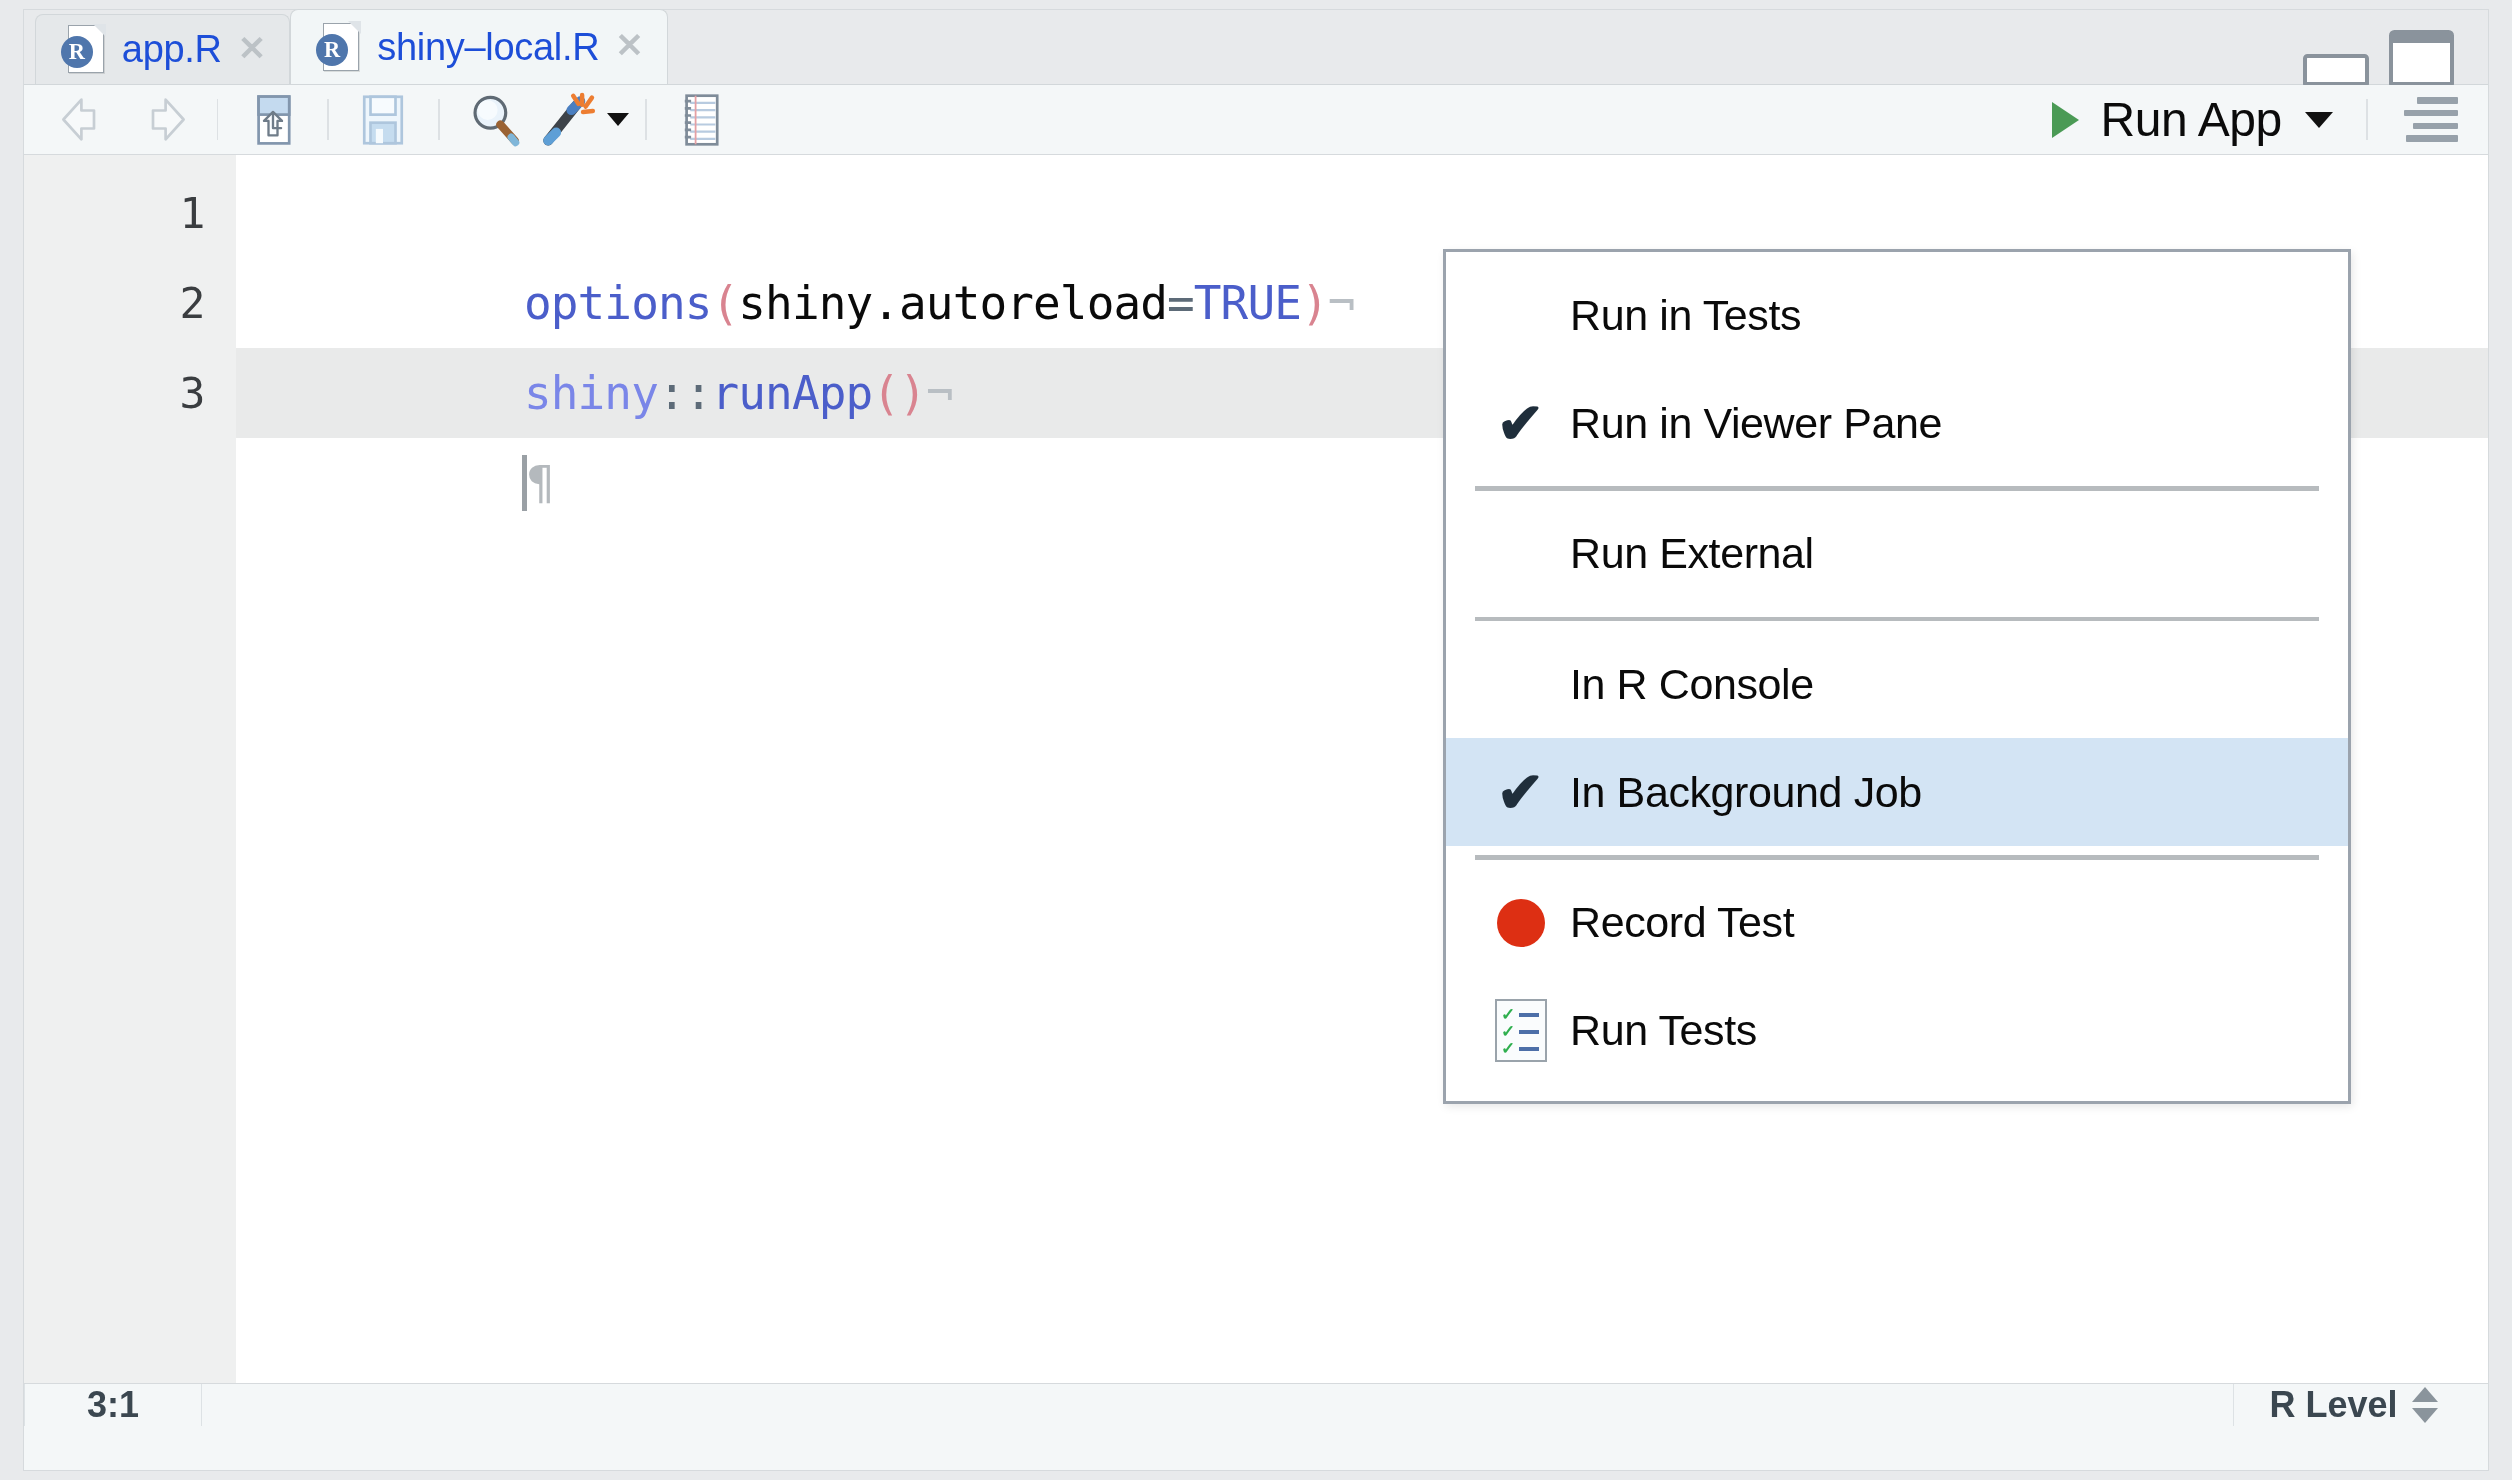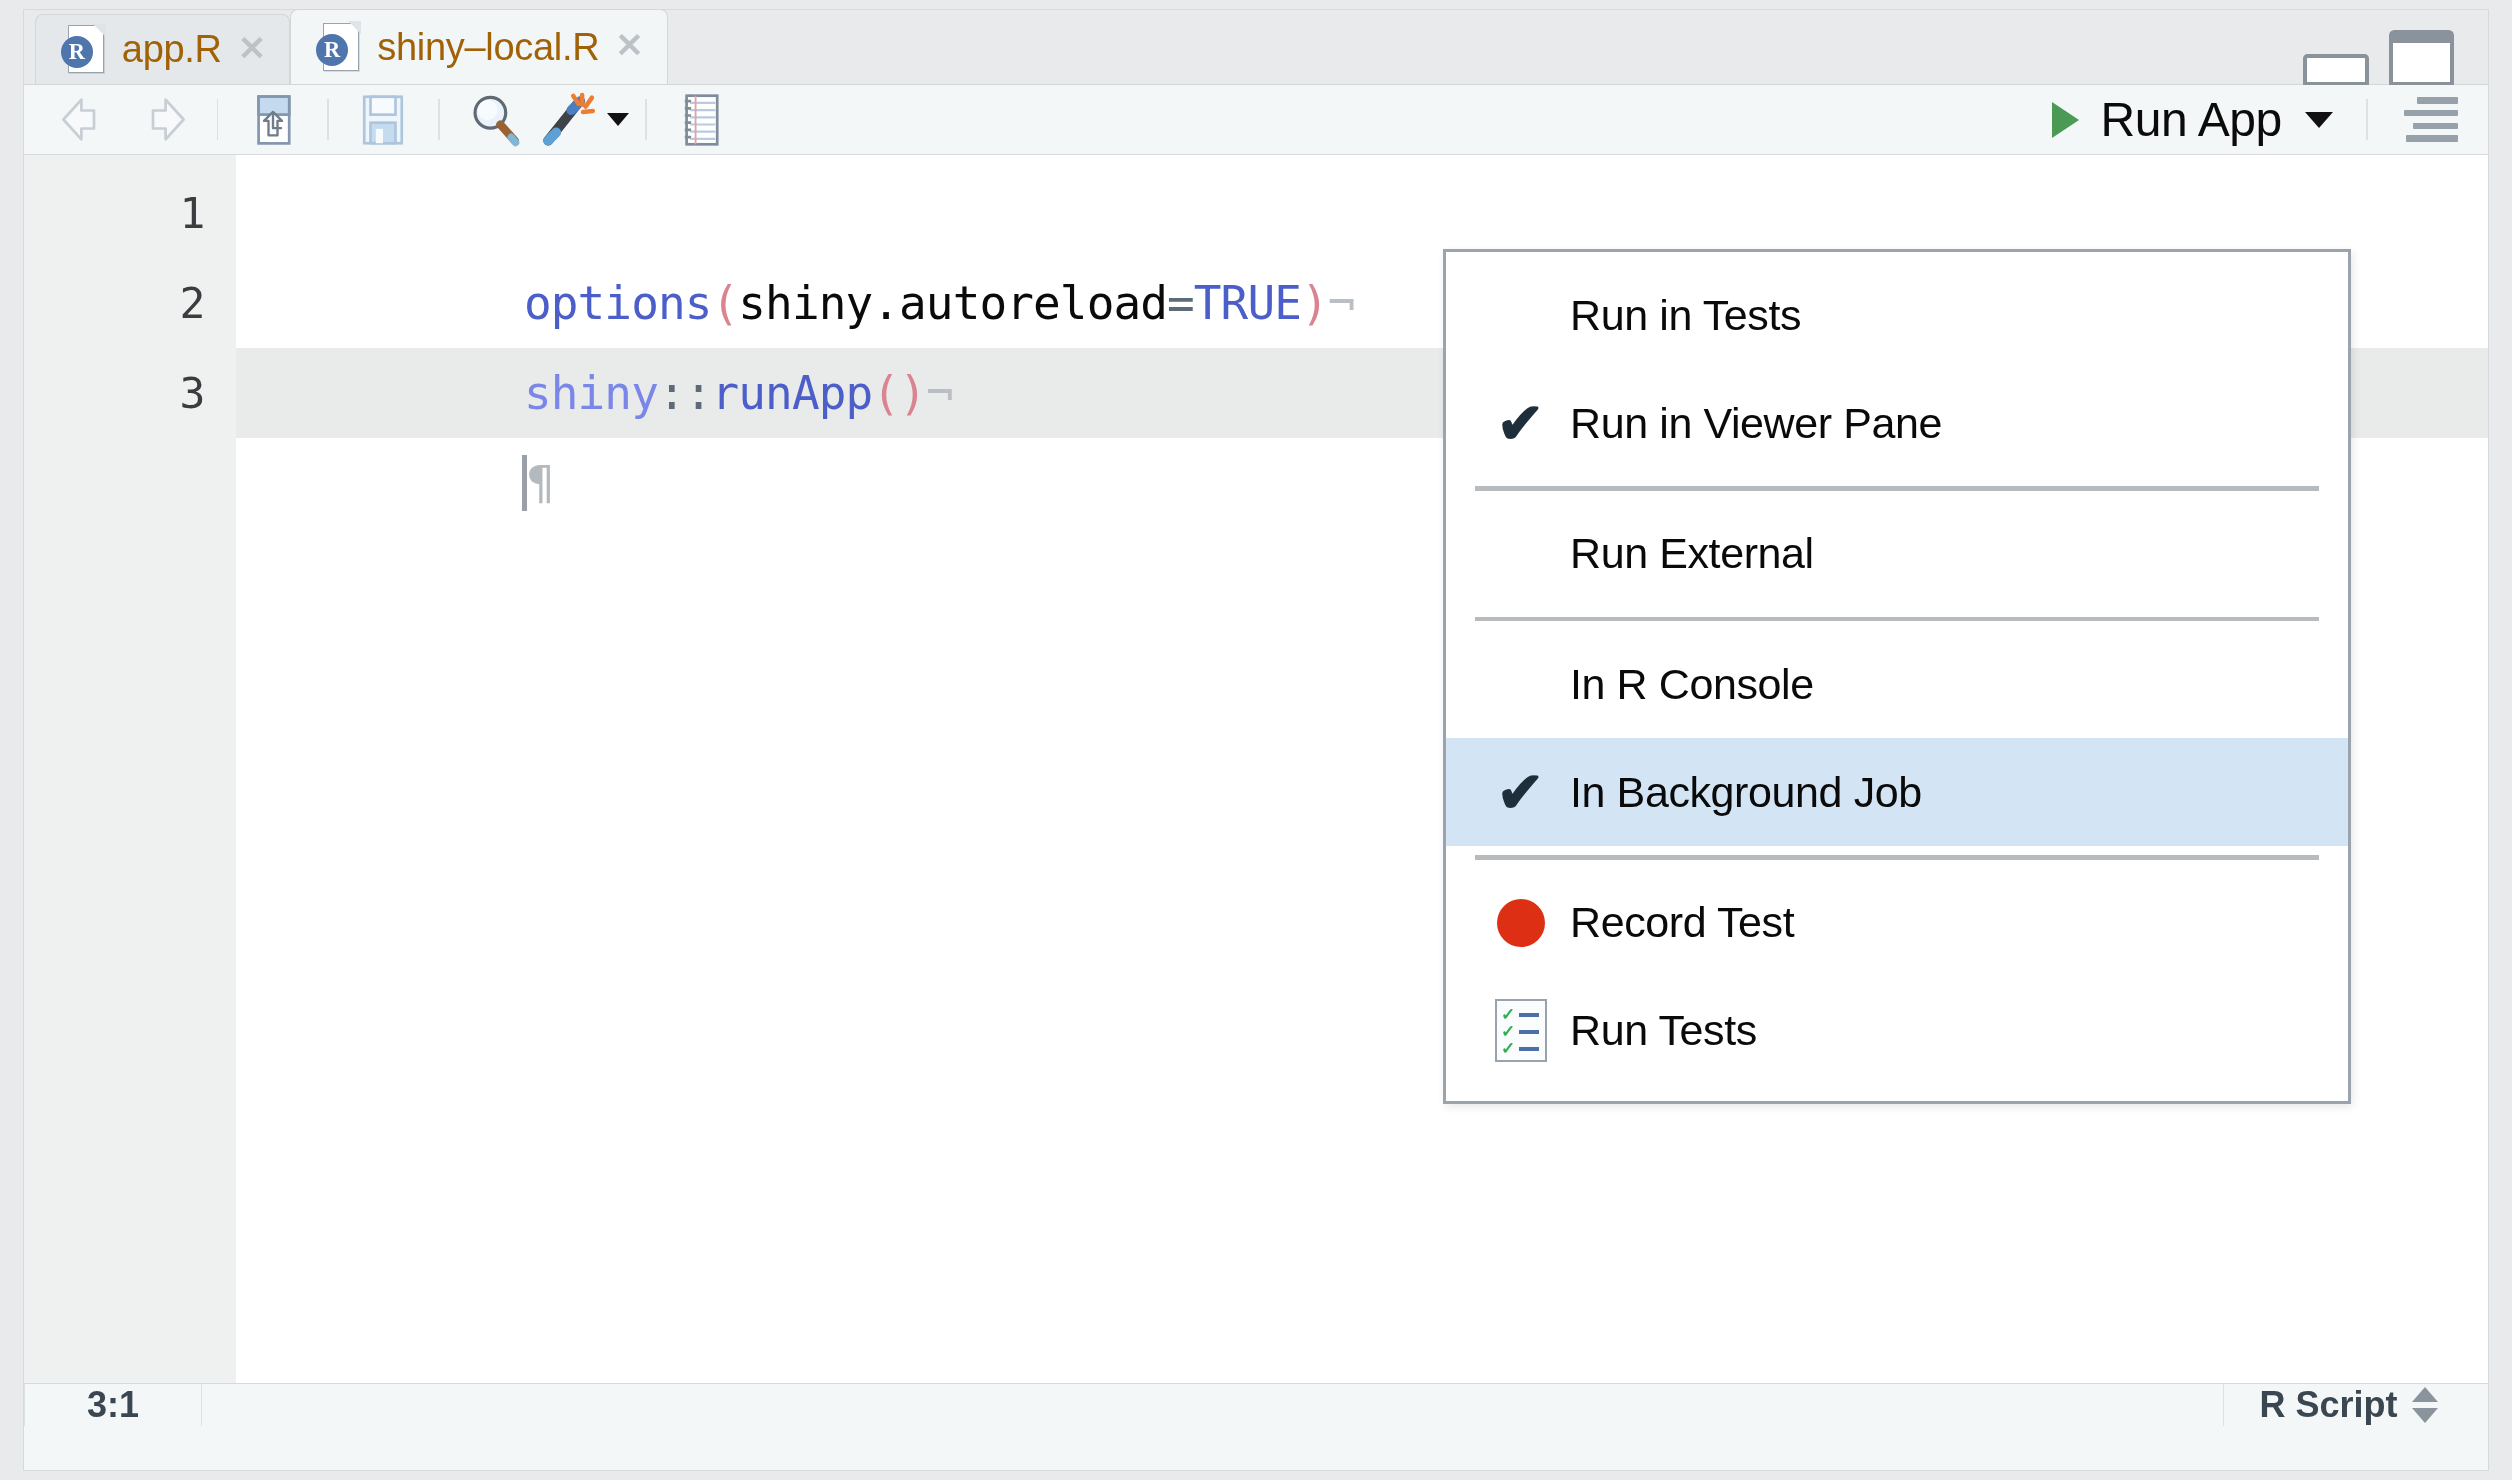--- a/index.html
+++ b/index.html
@@ -46,21 +46,21 @@
     position: relative;
     gap: 16px;
     cursor: default;
   }
   .tab.inactive { background: #e5e8ea; color: #1a1a1a; }
   .tab.active   { background: #f2f6f7; color: #111; height: 75px; z-index: 3;}
   .tab-label {
     font-size: 38px;
     letter-spacing: -0.3px;
     white-space: nowrap;
-    color: #a16207;
+    color: #1d4ed8;
   }
   .tab-close {
     font-size: 34px; color: #bcc2c6; font-weight: bold;
     line-height: 1; padding-bottom: 3.6px;
   }
 
   
   .ricon { position: relative; width: 45px; height: 52px; flex: 0 0 45px; }
   .ricon .page {
     position: absolute; left: 7.2px; top: 1.8px;
@@ -380,21 +380,21 @@
         <div class="code-line active">
           <span class="caret"></span><span class="pilcrow">¶</span>
         </div>
 
       </div>
     </div>
 
     <div class="statusbar">
       <span class="sb-cell first">3:1</span>
       <span class="sb-cell sb-right">
-        <span>R Script</span>
+        <span>R Level</span>
         <span class="updown">
             <i class="u"></i>
             <i class="d"></i>
           </span>
       </span>
     </div>
   </div>
 
   <div class="menu">
 

